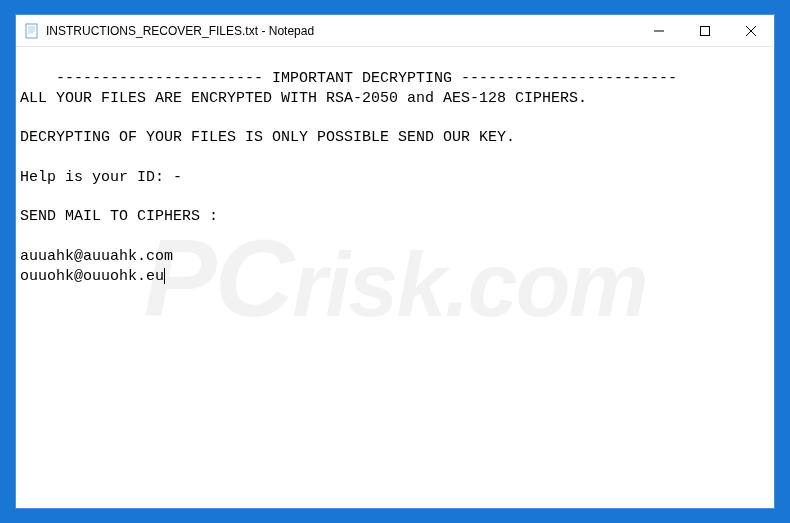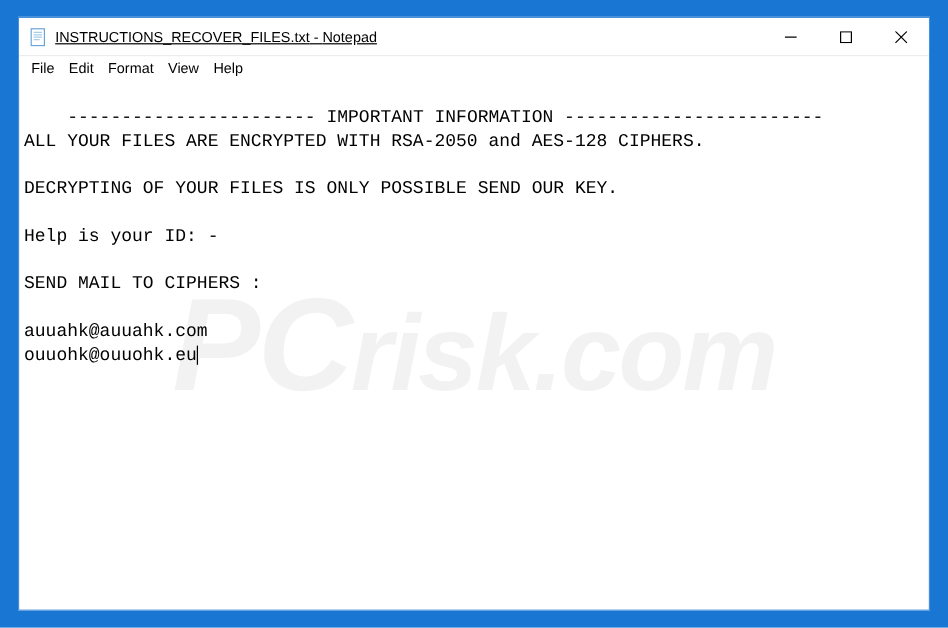--- a/index.html
+++ b/index.html
@@ -24,21 +24,20 @@
       display: flex;
       flex-direction: column;
       position: relative;
     }
     .titlebar {
       height: 32px;
       display: flex;
       align-items: center;
       background: #ffffff;
       border-bottom: 1px solid #e8e8e8;
-      text-decoration: underline;
     }
     .title-icon {
       width: 16px;
       height: 16px;
       margin-left: 8px;
       margin-right: 6px;
       display: flex;
       align-items: center;
       justify-content: center;
     }
@@ -137,30 +136,23 @@
       </div>
       <div class="win-btn close">
         <svg width="10" height="10" viewBox="0 0 10 10">
             <line x1="0" y1="0" x2="10" y2="10" stroke="#000" stroke-width="1"></line>
             <line x1="10" y1="0" x2="0" y2="10" stroke="#000" stroke-width="1"></line>
           </svg>
       </div>
     </div>
   </div>
 
-  <div class="menubar">
-    <span class="menu-item">File</span>
-    <span class="menu-item">Edit</span>
-    <span class="menu-item">Format</span>
-    <span class="menu-item">View</span>
-    <span class="menu-item">Help</span>
-  </div>
 
   <div class="editor">
-    <div class="watermark"><span class="pc">PC</span><span>risk.com</span></div><span>----------------------- IMPORTANT INFORMATION ------------------------</span>
+    <div class="watermark"><span class="pc">PC</span><span>risk.com</span></div><span>----------------------- IMPORTANT DECRYPTING ------------------------</span>
 <span>ALL YOUR FILES ARE ENCRYPTED WITH RSA-2050 and AES-128 CIPHERS.</span>
 <span></span>
 <span>DECRYPTING OF YOUR FILES IS ONLY POSSIBLE SEND OUR KEY.</span>
 <span></span>
 <span>Help is your ID: -</span>
 <span></span>
 <span>SEND MAIL TO CIPHERS :</span>
 <span></span>
 <span>auuahk@auuahk.com</span>
 <span>ouuohk@ouuohk.eu</span><span class="cursor"></span>

